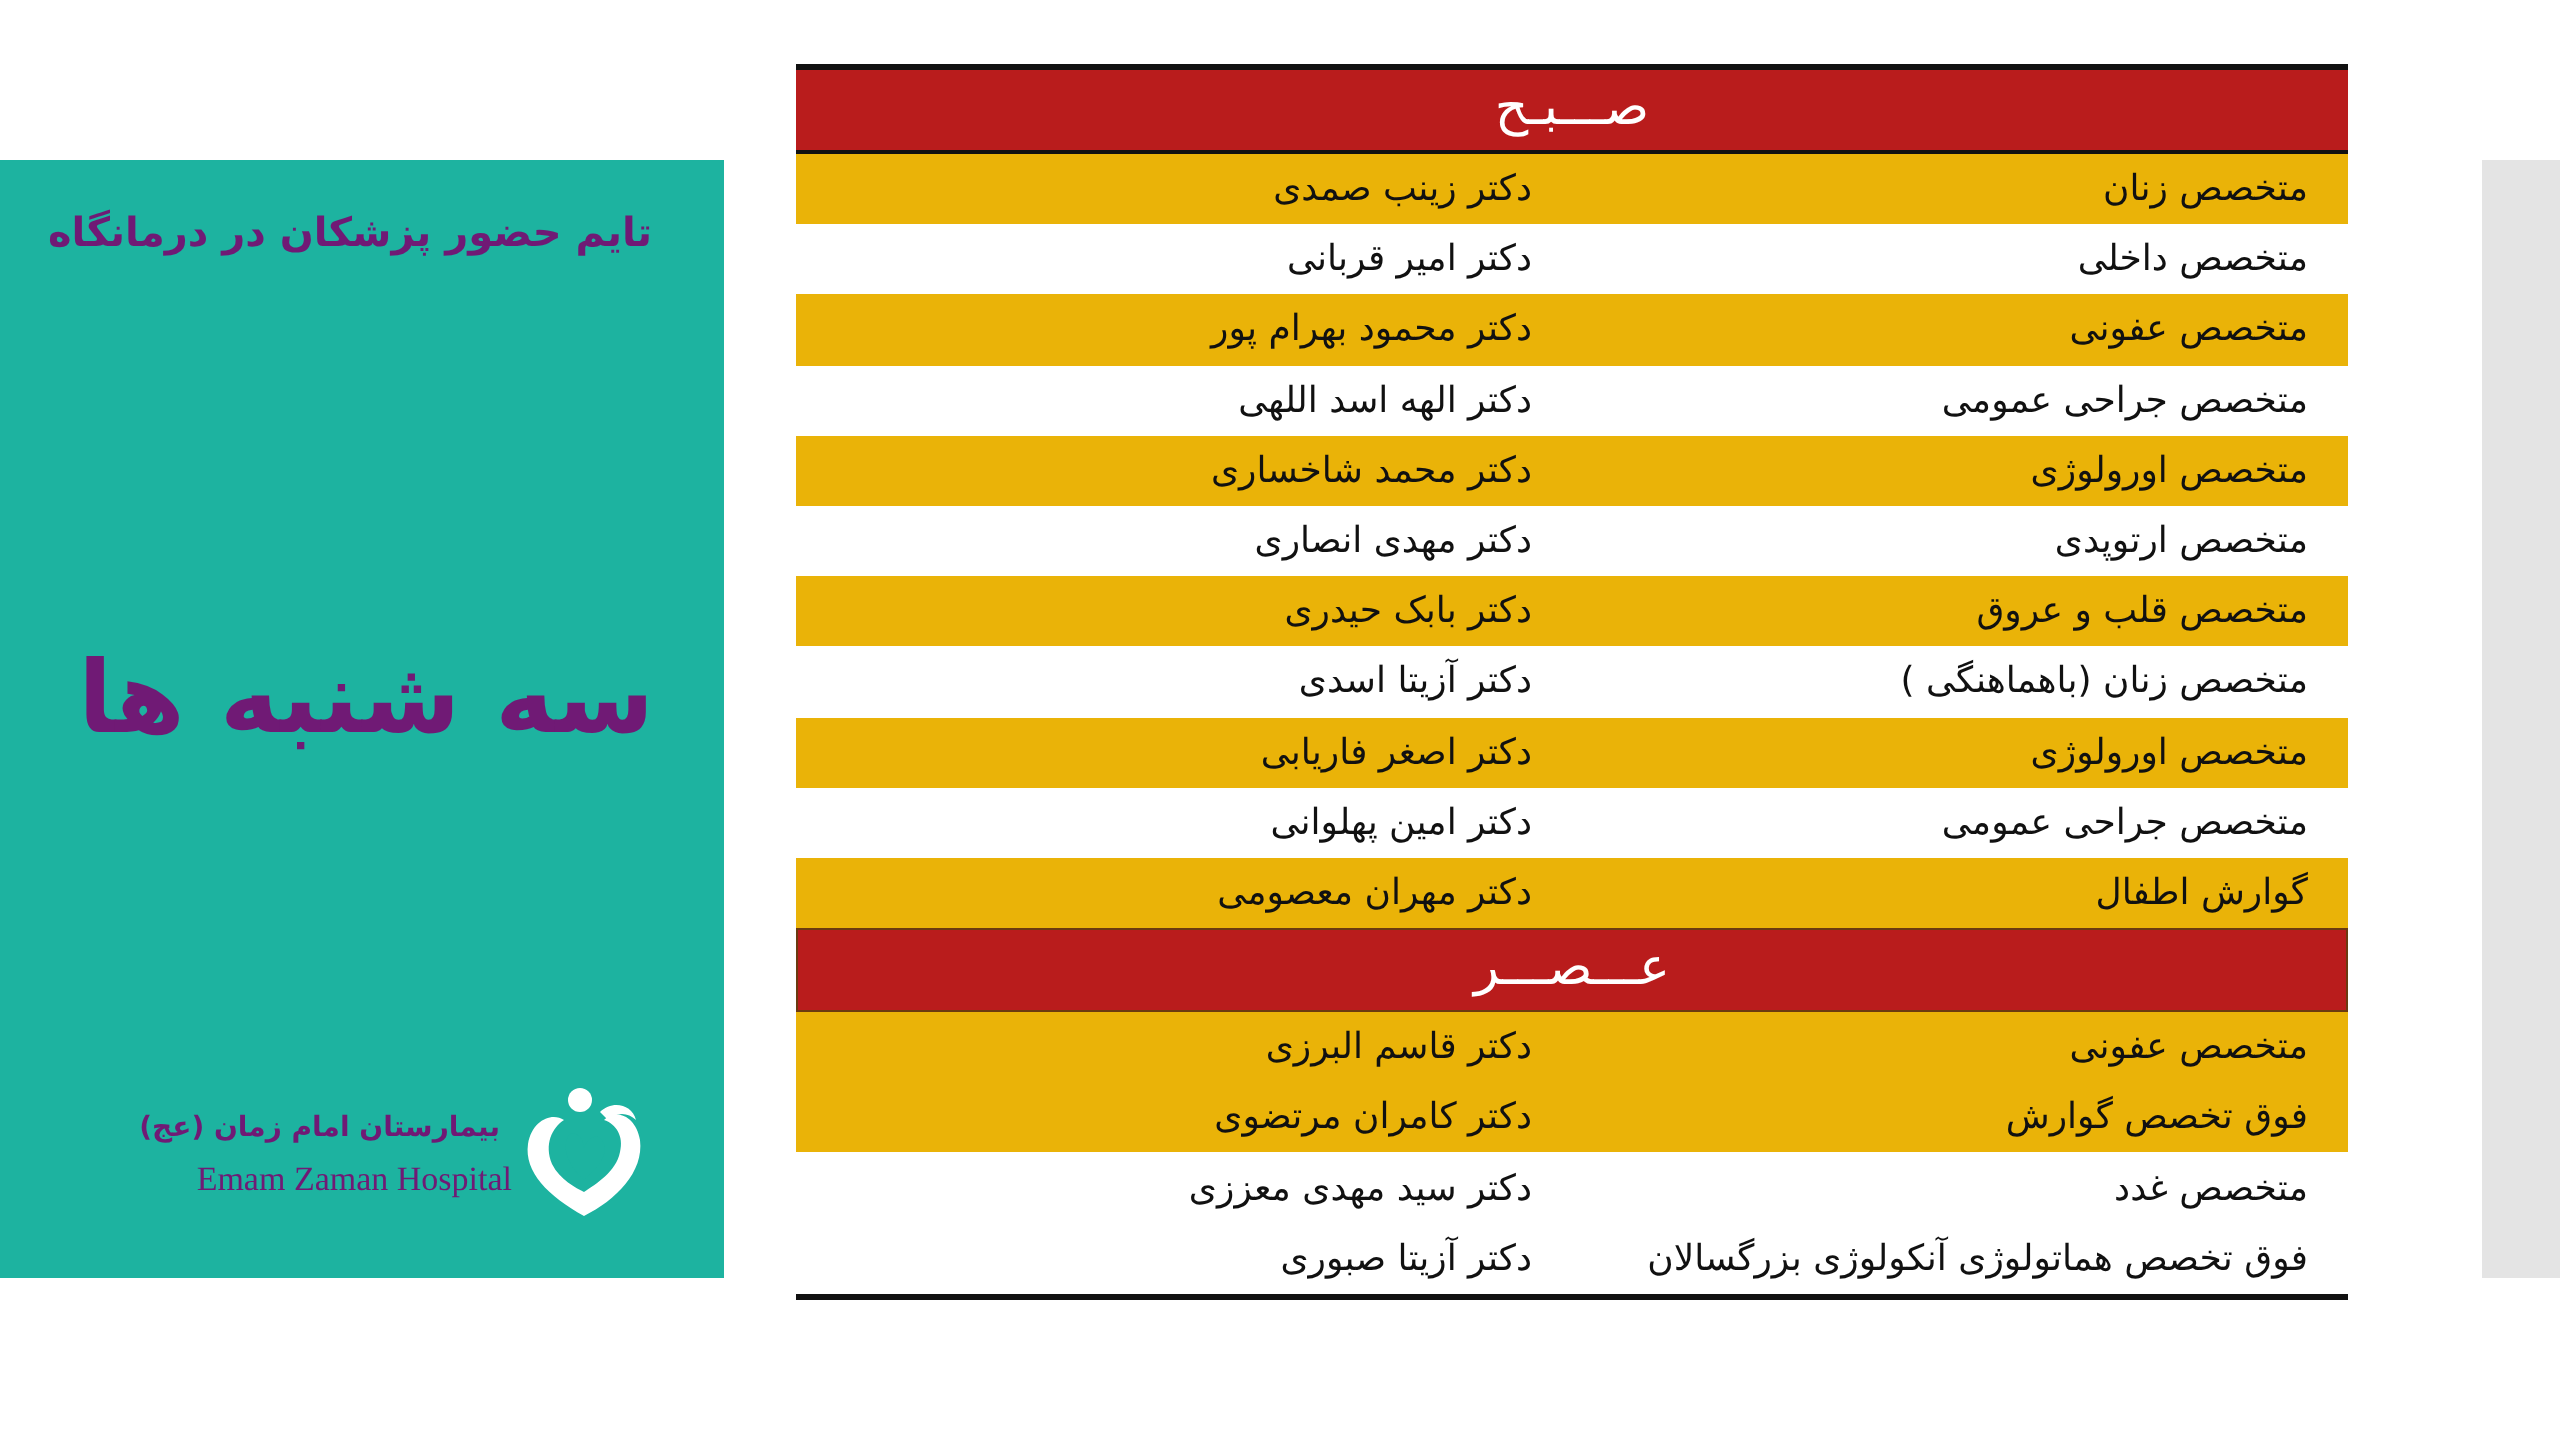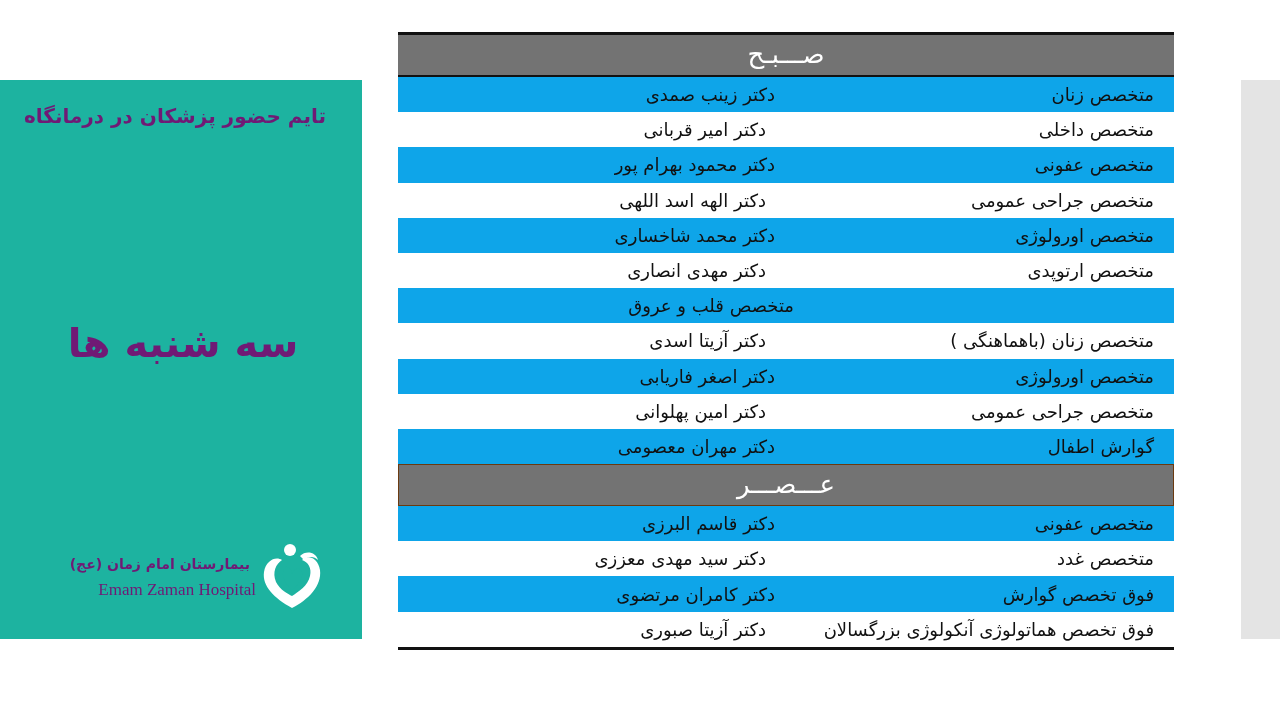--- a/index.html
+++ b/index.html
@@ -10,21 +10,21 @@
   .side-panel {
     position:absolute; left:0; top:80px; width:362px; height:559px;
     background:#1db3a0; color:#701a75;
   }
   .side-title {
     position:absolute; left:0; top:24px; width:350px; text-align:center;
     font-size:20px; font-weight:bold; direction:rtl;
   }
   .side-day {
     position:absolute; left:0; top:240px; width:366px; text-align:center;
-    font-size:40px; font-weight:bold; direction:rtl;
+    font-size:50px; font-weight:bold; direction:rtl;
   }
   .logo {
     position:absolute; left:58px; top:462px; width:270px; height:70px;
   }
   .logo-fa {
     position:absolute; right:78px; top:14px; font-size:14px; font-weight:bold; direction:rtl; white-space:nowrap;
   }
   .logo-en {
     position:absolute; right:72px; top:38px; font-family:Liberation Serif, serif; font-size:17px; white-space:nowrap;
   }
@@ -32,32 +32,32 @@
 
   .right-strip {
     position:absolute; left:1241px; top:80px; width:39px; height:559px; background:#e4e4e4;
   }
 
   .schedule {
     position:absolute; left:398px; top:32px; width:776px;
     border-top:3px solid #111; border-bottom:3px solid #111;
   }
   .section-header {
-    height:40px; background:#737373; color:#fff; text-align:center;
+    height:40px; background:#b91c1c; color:#fff; text-align:center;
     font-size:26px; line-height:38px; direction:rtl;
     border-bottom:2px solid #111;
   }
   .section-header.afternoon {
     border:1px solid #6b3a10; box-sizing:border-box; height:42px;
   }
   .row {
     height:35.2px; display:flex; flex-direction:row-reverse; align-items:center;
     font-size:18px; color:#111; direction:rtl;
   }
-  .row.shade { background:#0ea5e9;padding-left:18px; }
+  .row.shade { background:#eab308; }
   .cell-name { width:378px; text-align:right; padding-right:10px; box-sizing:border-box; white-space:nowrap; }
   .cell-spec { width:398px; text-align:right; padding-right:20px; box-sizing:border-box; white-space:nowrap; }
   .cell-name, .cell-spec { direction:rtl; }
   .row-list-wrap { display:flex; flex-direction:column; }
 </style>
 </head>
 <body>
 
 <div class="side-panel">
   <div class="side-title">تایم حضور پزشکان در درمانگاه</div>
@@ -97,20 +97,21 @@
       </div>
     <div class="row shade">
         <div class="cell-name">دکتر محمد شاخساری</div>
         <div class="cell-spec">متخصص اورولوژی</div>
       </div>
     <div class="row">
         <div class="cell-name">دکتر مهدی انصاری</div>
         <div class="cell-spec">متخصص ارتوپدی</div>
       </div>
     <div class="row shade">
+        <div class="cell-name">دکتر بابک حیدری</div>
         <div class="cell-spec"> متخصص قلب و عروق</div>
       </div>
     <div class="row">
         <div class="cell-name">دکتر آزیتا اسدی</div>
         <div class="cell-spec">متخصص زنان (باهماهنگی )</div>
       </div>
     <div class="row shade">
         <div class="cell-name">دکتر اصغر فاریابی</div>
         <div class="cell-spec">متخصص اورولوژی</div>
       </div>
@@ -123,26 +124,26 @@
         <div class="cell-spec">گوارش اطفال</div>
       </div>
   </div>
 
   <div class="section-header afternoon">عـــصـــر</div>
   <div class="row-list-wrap">
     <div class="row shade">
         <div class="cell-name">دکتر قاسم البرزی</div>
         <div class="cell-spec">متخصص عفونی</div>
       </div>
+    <div class="row shade">
+        <div class="cell-name">دکتر کامران مرتضوی</div>
+        <div class="cell-spec">فوق تخصص گوارش</div>
+      </div>
     <div class="row">
         <div class="cell-name">دکتر سید مهدی معززی</div>
         <div class="cell-spec">متخصص غدد</div>
-      </div>
-    <div class="row shade">
-        <div class="cell-name">دکتر کامران مرتضوی</div>
-        <div class="cell-spec">فوق تخصص گوارش</div>
       </div>
     <div class="row">
         <div class="cell-name">دکتر آزیتا صبوری</div>
         <div class="cell-spec">فوق تخصص هماتولوژی آنکولوژی بزرگسالان</div>
       </div>
   </div>
 </div>
 
 </body></html>

